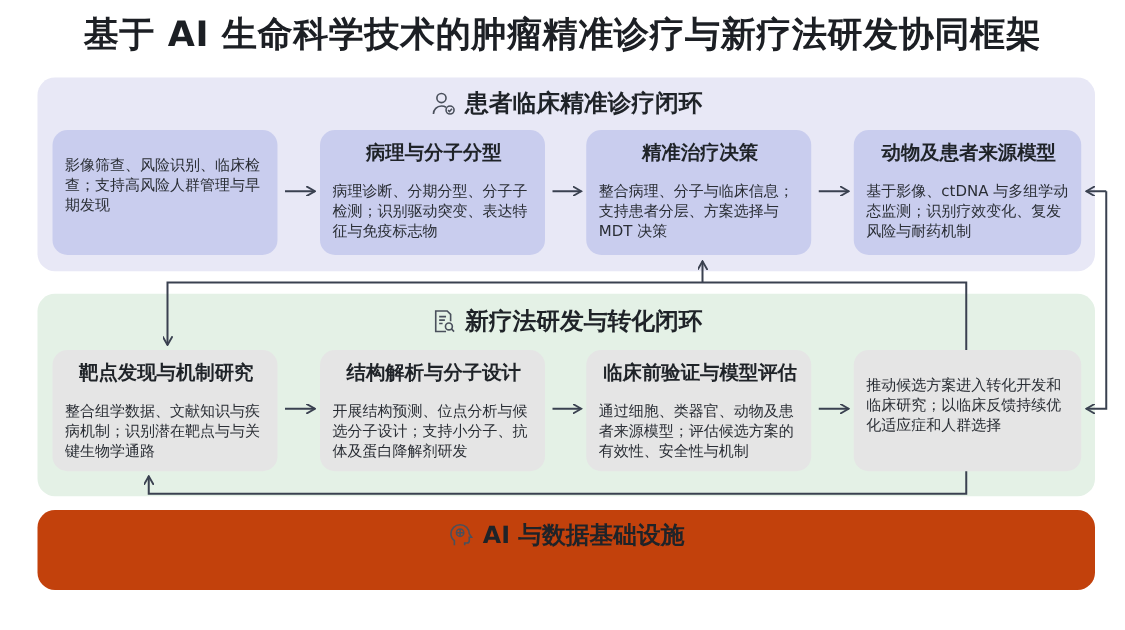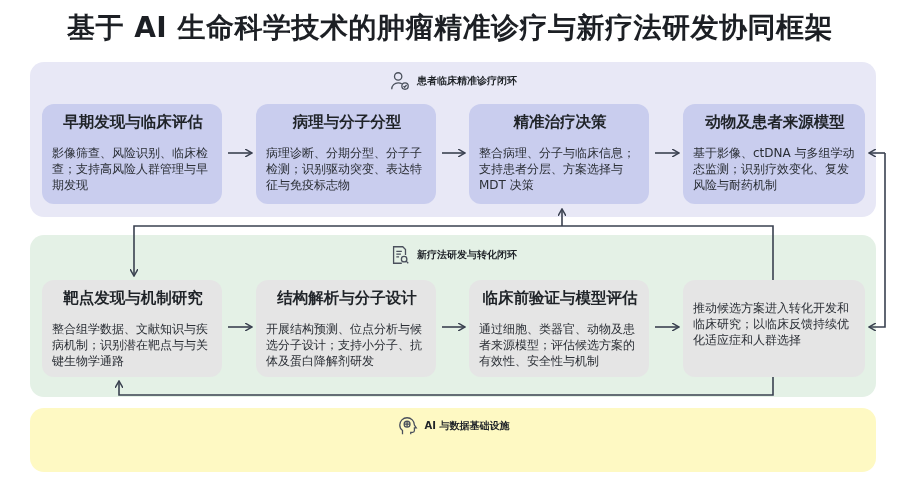--- a/index.html
+++ b/index.html
@@ -8,25 +8,25 @@
 
   .title {
     position: absolute; left: 0; top: 6px; width: 900px; height: 44px;
     text-align: center; font-size: 28px; font-weight: bold; color: #1c1f24; letter-spacing: 0.5px;
     line-height: 44px;
   }
 
   .panel { position: absolute; border-radius: 14px; }
   .panel-top { left: 30px; top: 62px; width: 846px; height: 155px; background: #e8e8f6; }
   .panel-mid { left: 30px; top: 235px; width: 846px; height: 162px; background: #e4f1e6; }
-  .panel-bot { left: 30px; top: 408px; width: 846px; height: 64px; background: #fef9c3; }
+  .panel-bot { left: 30px; top: 408px; width: 846px; height: 64px; background: #c2410c; }
 
   .panel-header {
     position: absolute; left: 0; width: 100%; text-align: center;
-    font-size: 10px; font-weight: bold; color: #1f2328; display: flex; justify-content: center; align-items: center; gap: 6px;
+    font-size: 19px; font-weight: bold; color: #1f2328; display: flex; justify-content: center; align-items: center; gap: 6px;
   }
   .panel-top .panel-header { top: 8px; }
   .panel-mid .panel-header { top: 9px; }
   .panel-bot .panel-header { top: 7px; }
   .panel-header svg { width: 22px; height: 22px; }
 
   .card {
     position: absolute; border-radius: 12px; padding: 8px 8px 6px 10px;
   }
   .card-top { background: #c9cdee; top: 104px; height: 100px; }
@@ -77,21 +77,20 @@
     <svg viewBox="0 0 24 24" fill="none" stroke="#4a505c" stroke-width="1.4">
       <path d="M6 21v-4c-2-1.5-3-3.5-3-6a8 8 0 0 1 16 0l2 3h-2v3a2 2 0 0 1-2 2h-2v2"></path>
       <circle cx="11" cy="10" r="3.2"></circle>
       <path d="M11 6.8v6.4M7.8 10h6.4"></path>
     </svg>
     <span>AI 与数据基础设施</span>
   </div>
 </div>
 
 <div class="card card-top c1">
-  <div class="card-title">早期发现与临床评估</div>
   <div class="card-body">影像筛查、风险识别、临床检查；支持高风险人群管理与早期发现</div>
 </div>
 <div class="card card-top c2">
   <div class="card-title">病理与分子分型</div>
   <div class="card-body">病理诊断、分期分型、分子子检测；识别驱动突变、表达特征与免疫标志物</div>
 </div>
 <div class="card card-top c3">
   <div class="card-title">精准治疗决策</div>
   <div class="card-body">整合病理、分子与临床信息；支持患者分层、方案选择与 MDT 决策</div>
 </div>

